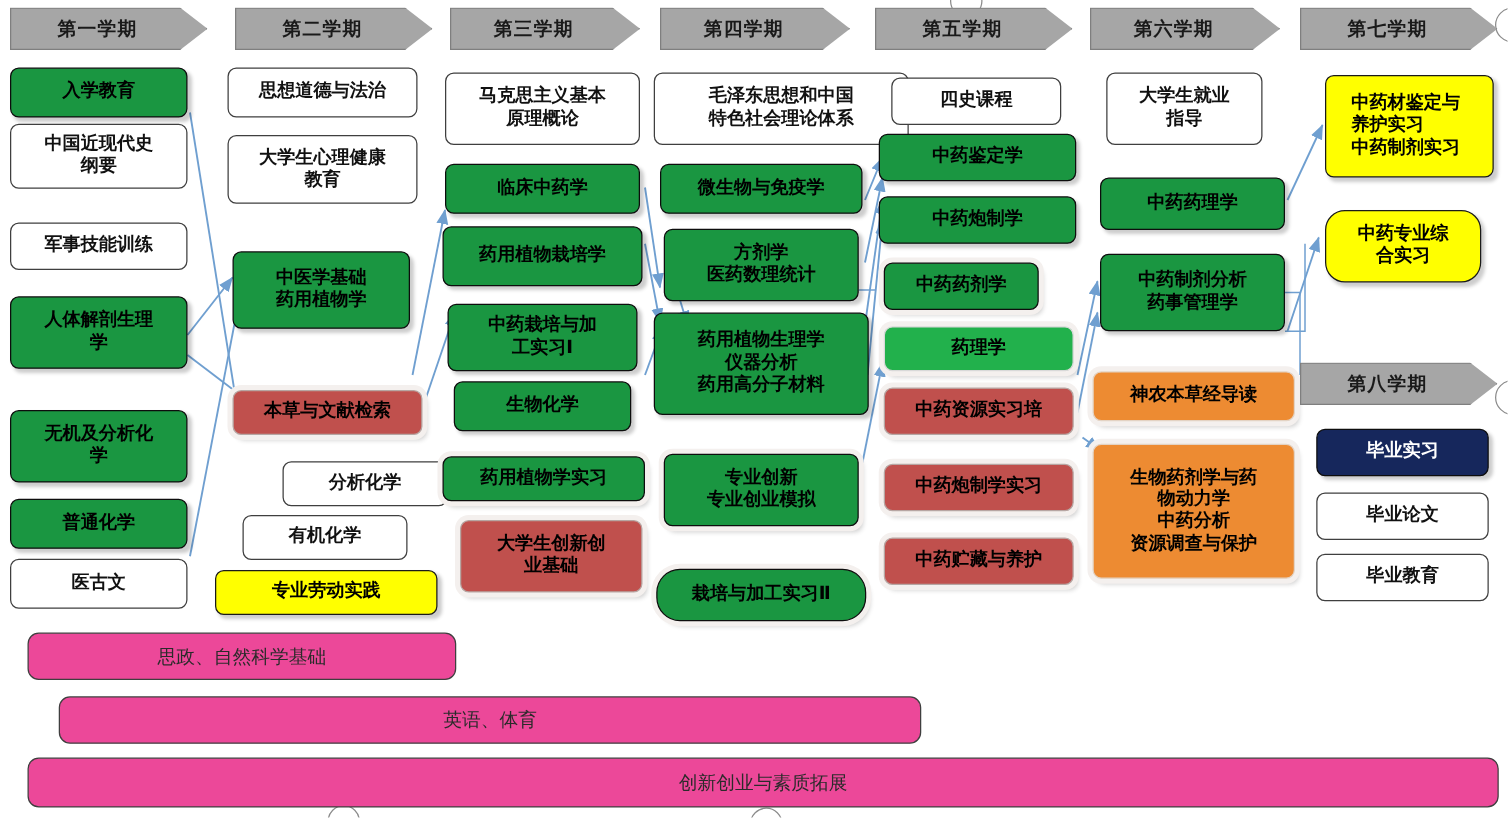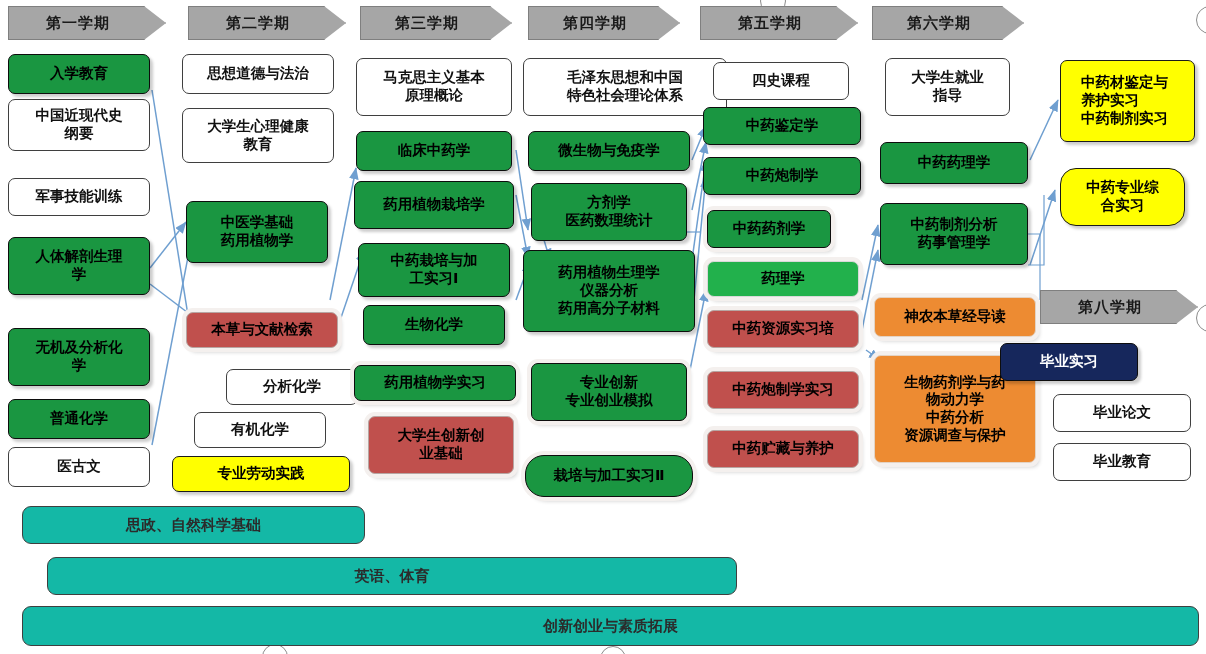--- a/index.html
+++ b/index.html
@@ -52,28 +52,28 @@
   .b-yellow{background:#ffff00;border:1.4px solid #1a1a1a;color:#000;}
   .b-orange{background:#ed8b32;border:1.4px solid #e3d3c4;color:#000;}
   .b-navy{background:#16275c;border:1.4px solid #0d0d0d;color:#ffffff;}
   .shadow{box-shadow:3px 3px 3px rgba(0,0,0,0.20);}
   .softshadow{box-shadow:0 0 0 4px #f4f0ee, 3px 4px 4px rgba(0,0,0,0.20);}
 
   
   .bar{
     position:absolute;
     box-sizing:border-box;
-    background:#14b8a6;
+    background:#ec4899;
     border:1.3px solid #3f3f3f;
     border-radius:9px;
     display:flex;align-items:center;
     font-size:15px;
     color:#2b2b2b;
     z-index:3;
-    font-weight:700;
+    font-weight:400;
   }
   .bar span{display:block;width:100%;text-align:center;}
 
   .left-align{justify-content:flex-start;text-align:left;padding-left:8px;}
   .arc{position:absolute;border:1.2px solid #8c8c8c;border-radius:50%;z-index:2;background:transparent;}
 </style>
 </head>
 <body>
 
 <div id="stage">
@@ -112,20 +112,21 @@
       <path d="M687,232 L700,232"></path>
     </g>
   </svg>
 
   <div class="chevron" style="left:8px;top:6px;width:158px;">第一学期</div>
   <div class="chevron" style="left:188px;top:6px;width:158px;">第二学期</div>
   <div class="chevron" style="left:360px;top:6px;width:152px;">第三学期</div>
   <div class="chevron" style="left:700px;top:6px;width:158px;">第五学期</div>
   <div class="chevron" style="left:528px;top:6px;width:152px;">第四学期</div>
   <div class="chevron" style="left:872px;top:6px;width:152px;">第六学期</div>
+  <div class="chevron" style="left:1040px;top:6px;width:158px;">第七学期</div>
   <div class="chevron" style="left:1040px;top:290px;width:158px;">第八学期</div>
 
   <div id="boxes">
       <div class="box b-green shadow" style="left: 8px; top: 54px; width: 142px; height: 40px;">入学教育</div>
       <div class="box b-white" style="left: 8px; top: 99px; width: 142px; height: 52px;">中国近现代史
 纲要</div>
       <div class="box b-white" style="left: 8px; top: 178px; width: 142px; height: 38px;">军事技能训练</div>
       <div class="box b-green shadow" style="left: 8px; top: 237px; width: 142px; height: 58px;">人体解剖生理
 学</div>
       <div class="box b-green shadow" style="left: 8px; top: 328px; width: 142px; height: 58px;">无机及分析化
@@ -178,21 +179,21 @@
       <div class="box b-orange softshadow" style="left: 874px; top: 297px; width: 162px; height: 40px;">神农本草经导读</div>
       <div class="box b-orange softshadow" style="left: 874px; top: 355px; width: 162px; height: 108px;">生物药剂学与药
 物动力学
 中药分析
 资源调查与保护</div>
       <div class="box b-yellow shadow left-align" style="left: 1060px; top: 60px; width: 135px; height: 82px; padding-left: 20px;">中药材鉴定与
 养护实习
 中药制剂实习</div>
       <div class="box b-yellow shadow" style="left: 1060px; top: 168px; width: 125px; height: 58px; border-radius: 16px;">中药专业综
 合实习</div>
-      <div class="box b-navy shadow" style="left: 1000px; top: 343px; width: 138px; height: 38px;">毕业实习</div>
+      <div class="box b-navy shadow" style="left: 1053px; top: 343px; width: 138px; height: 38px;">毕业实习</div>
       <div class="box b-white" style="left: 1053px; top: 394px; width: 138px; height: 38px;">毕业论文</div>
       <div class="box b-white" style="left: 1053px; top: 443px; width: 138px; height: 38px;">毕业教育</div>
     </div>
 
   <div id="bars">
       <div class="bar" style="left: 22px; top: 506px; width: 343px; height: 38px;">
         <span>思政、自然科学基础</span>
       </div>
       <div class="bar" style="left: 47px; top: 557px; width: 690px; height: 38px;">
         <span>英语、体育</span>

